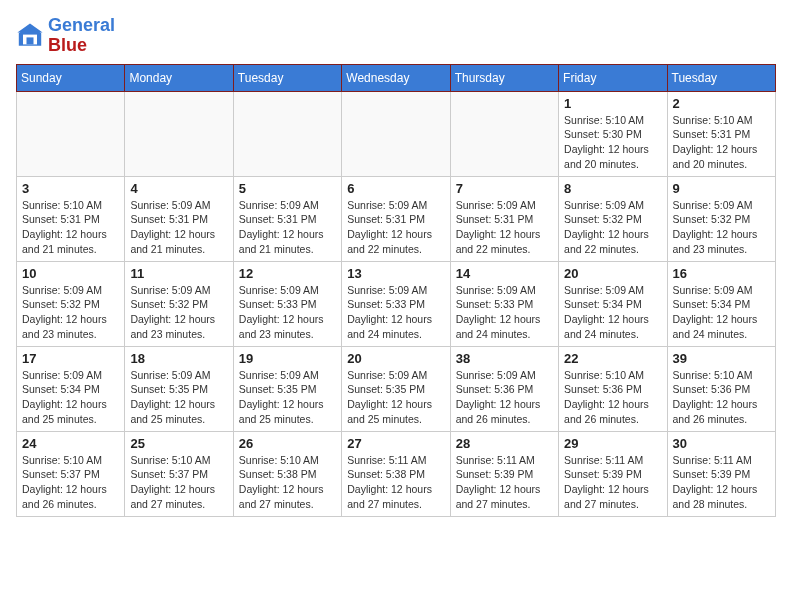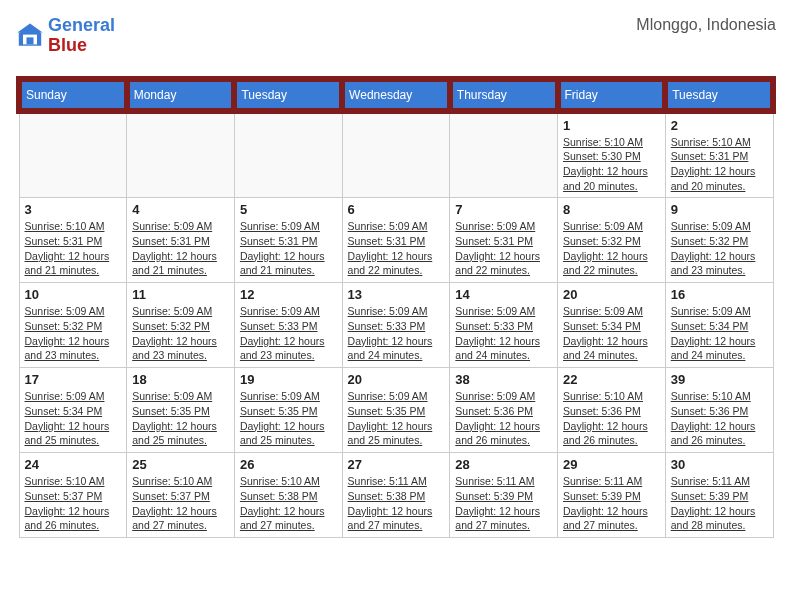--- a/index.html
+++ b/index.html
@@ -5,23 +5,23 @@
     * { box-sizing: border-box; margin: 0; padding: 0; }
     body {
       font-family: Arial, sans-serif;
       background: #fff;
       width: 792px;
       min-height: 612px;
       padding: 16px;
     }
     .header {
       display: flex;
-      justify-content: space-between;
+      justify-content: flex-start;
       align-items: flex-start;
-      margin-bottom: 20px;
+      margin-bottom: 8px;
     }
     .logo {
       display: flex;
       align-items: center;
       gap: 4px;
     }
     .logo-text {
       font-size: 18px;
       font-weight: bold;
       color: #333;
@@ -51,21 +51,21 @@
       border-collapse: collapse;
       font-size: 11px;
     }
     .calendar th {
       background-color: #3a7bd5;
       color: #fff;
       padding: 6px 4px;
       text-align: left;
       font-size: 12px;
       font-weight: normal;
-      border: 6px solid #7f1d1d;
+      border: 1px solid #7f1d1d;
     }
     .calendar td {
       border: 1px solid #ccc;
       vertical-align: top;
       padding: 4px 5px;
       width: calc(100%/7);
       height: 80px;
       background: #fff;
     }
     .calendar td.empty {
@@ -75,21 +75,20 @@
       font-size: 13px;
       font-weight: bold;
       color: #222;
       display: block;
       margin-bottom: 2px;
     }
     .cell-info {
       color: #333;
       font-size: 10.5px;
       line-height: 1.4;
-      text-decoration: underline;
     }
     tr.week-row td {
       height: 85px;
     }
   </style>
 </head>
 <body>
 
 <div class="header">
   <div class="logo">
@@ -98,21 +97,20 @@
       <polygon points="20,2 38,15 32,15 20,8 8,15 2,15" fill="#3a7bd5"></polygon>
       <rect x="10" y="18" width="20" height="14" fill="#fff"></rect>
       <rect x="15" y="22" width="10" height="10" fill="#3a7bd5"></rect>
     </svg>
     <div class="logo-text">
       <div><span>General</span></div>
       <div><span style="color:#b91c1c">Blue</span></div>
     </div>
   </div>
   <div class="title-block">
-    <div class="location">Mlonggo, Indonesia</div>
   </div>
 </div>
 
 <table class="calendar">
   <thead>
     <tr>
     <th>Sunday</th>
         <th>Monday</th>
         <th>Tuesday</th>
         <th>Wednesday</th>

